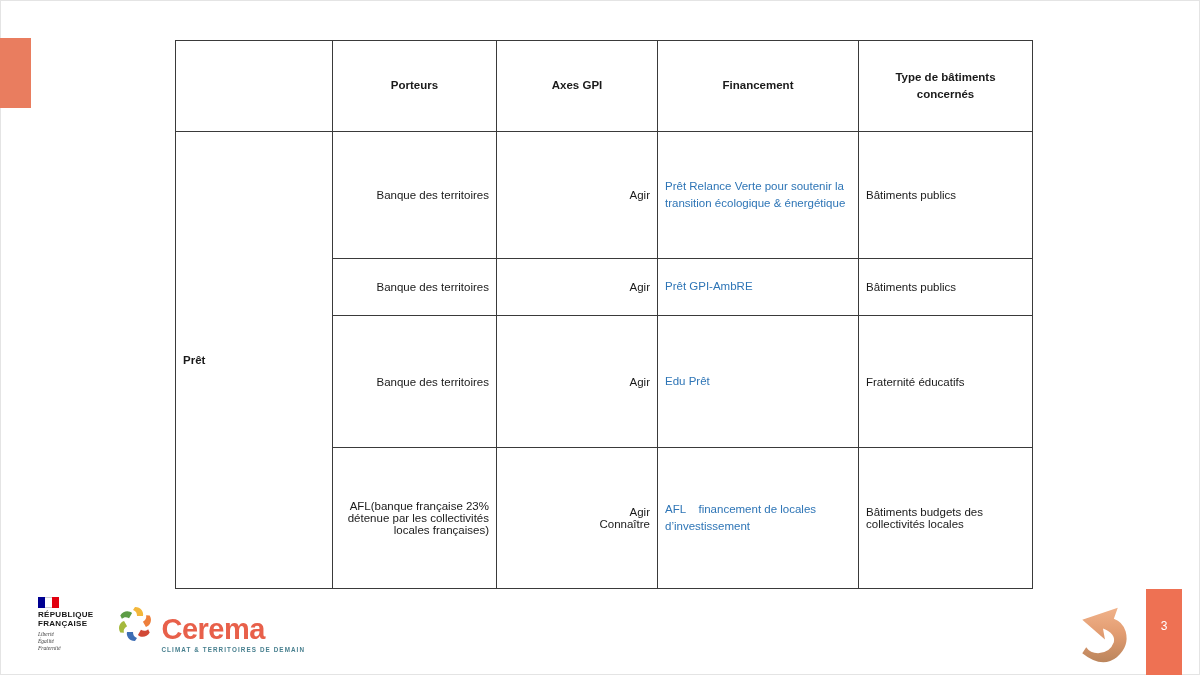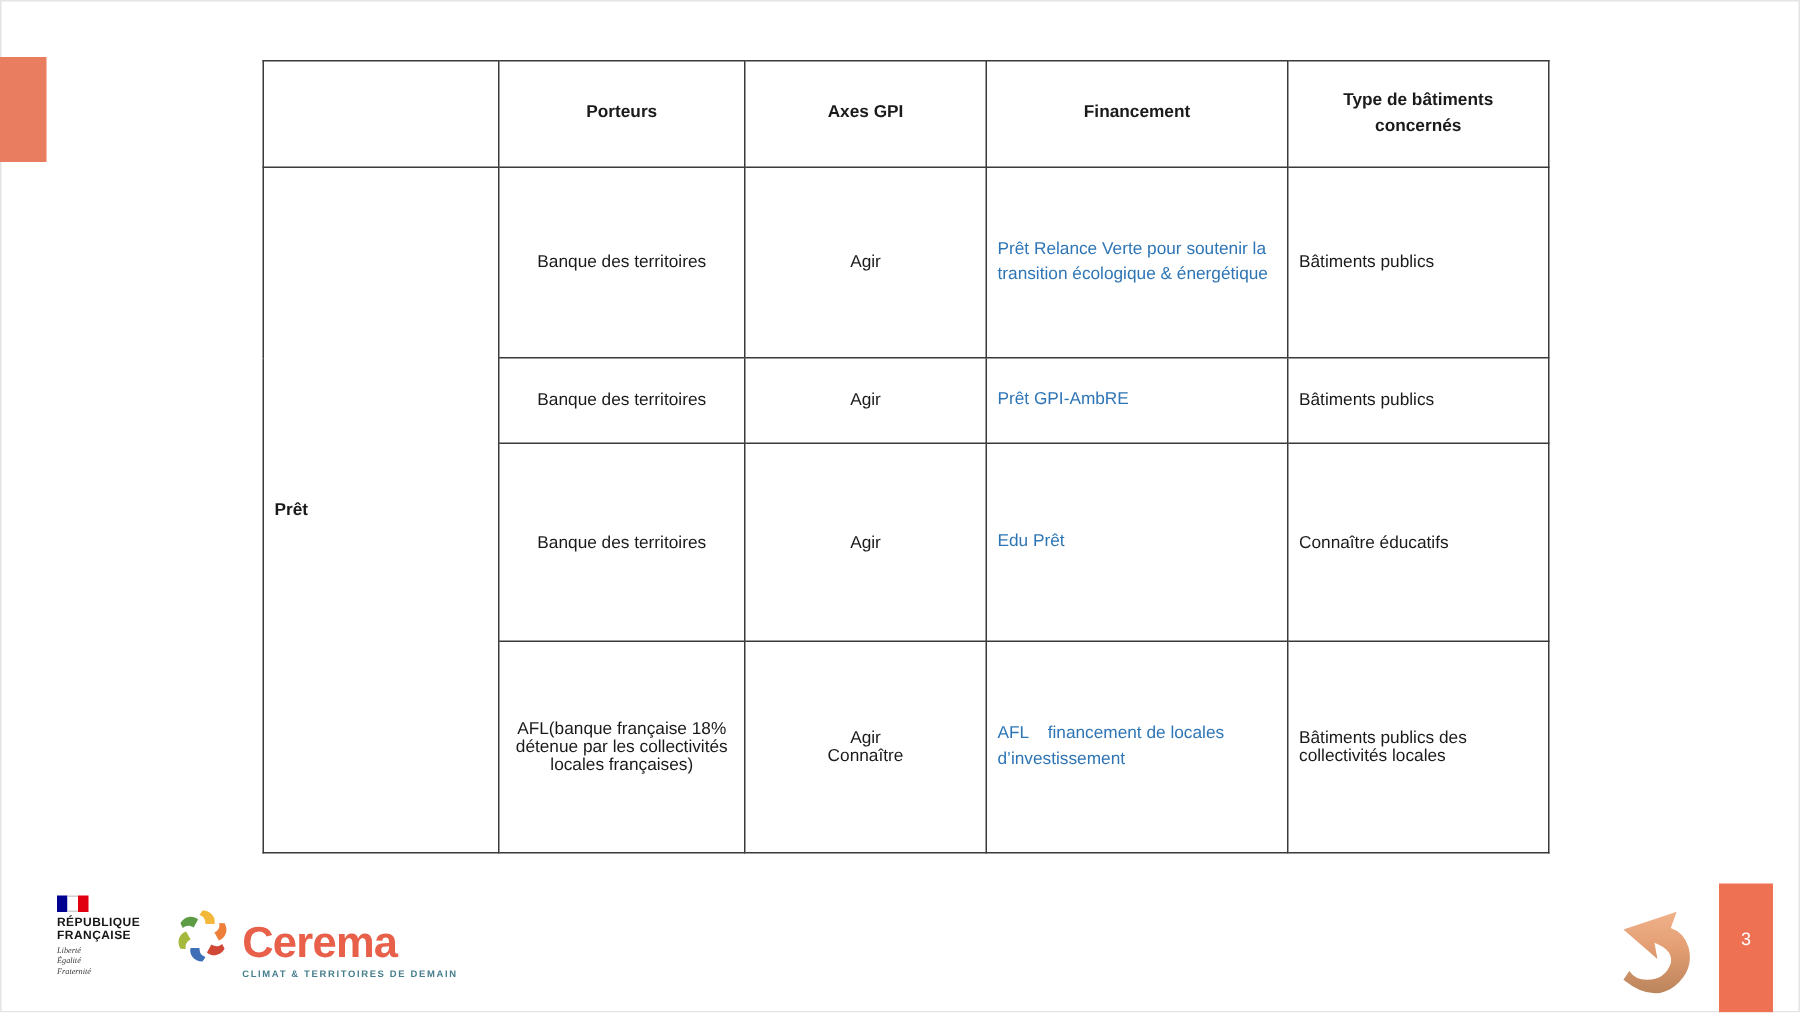--- a/index.html
+++ b/index.html
@@ -14,21 +14,21 @@
   .left-bar { position:absolute; left:0; top:38px; width:31px; height:70px; background:#e97d5f; }
 
   
   .tbl-wrap { position:absolute; left:175px; top:40px; }
   table.main { border-collapse:collapse; table-layout:fixed; width:857px; }
   table.main td, table.main th {
     border:1.5px solid #3a3a3a; vertical-align:middle;
     font-size:11.5px; color:#1a1a1a; padding:4px 7px; overflow:hidden;
   }
   th.colhead { font-weight:bold; text-align:center; line-height:1.5; }
-  td.center { text-align:center; }
+  td.center { text-align:right; }
   td.left   { text-align:left; }
   td.rowlabel { font-size:30px; font-weight:bold; }
   td.raise { padding-bottom:48px; }
   td.prewrap a { white-space:pre-wrap; }
   td.multiline { white-space:pre-line; }
   .fin-link { color:#2e75b6; line-height:1.55; cursor:pointer; }
   td .lh { line-height:1.45; }
 
   
   .footer-left { position:absolute; left:38px; top:597px; display:flex; align-items:flex-start; gap:22px; }
@@ -63,21 +63,21 @@
   <div class="tbl-wrap">
     <table class="main">
       <colgroup>
         <col style="width:157px">
           <col style="width:164px">
           <col style="width:161px">
         <col style="width:201px">
           <col style="width:174px">
       </colgroup>
       <tbody>
-          <tr style="height:71px">
+          <tr style="height:91px">
         <th class="colhead"></th>
         <th class="colhead">Porteurs</th>
         <th class="colhead">Axes GPI</th>
         <th class="colhead">Financement</th>
         <th class="colhead">Type de bâtiments concernés</th>
       </tr>
       <tr style="height:127px">
         <td class="rowlabel" rowspan="4">Prêt</td>
         <td class="center">Banque des territoires</td>
         <td class="center">Agir</td>
@@ -93,30 +93,30 @@
           <a class="fin-link">Prêt GPI-AmbRE</a>
         </td>
         <td class="left">Bâtiments publics</td>
       </tr>
       <tr style="height:132px">
         <td class="center">Banque des territoires</td>
         <td class="center raise">Agir</td>
         <td class="left">
           <a class="fin-link">Edu Prêt</a>
         </td>
-        <td class="left raise">Connaître éducatifs</td>
+        <td class="left raise">Fraternité éducatifs</td>
       </tr>
       <tr style="height:141px">
-        <td class="center lh">AFL(banque française 18% détenue par les collectivités locales françaises)</td>
+        <td class="center lh">AFL(banque française 23% détenue par les collectivités locales françaises)</td>
         <td class="center multiline lh">Agir
 Connaître</td>
         <td class="left prewrap">
           <a class="fin-link lh">AFL    financement de locales d’investissement</a>
         </td>
-        <td class="left lh">Bâtiments publics des collectivités locales</td>
+        <td class="left lh">Bâtiments budgets des collectivités locales</td>
       </tr>
     </tbody>
       </table>
   </div>
 
   <div class="footer-left">
     <div class="rf-logo">
       <div class="rf-flag">
         <span class="rf-blue"></span>
           <span class="rf-white"></span>

